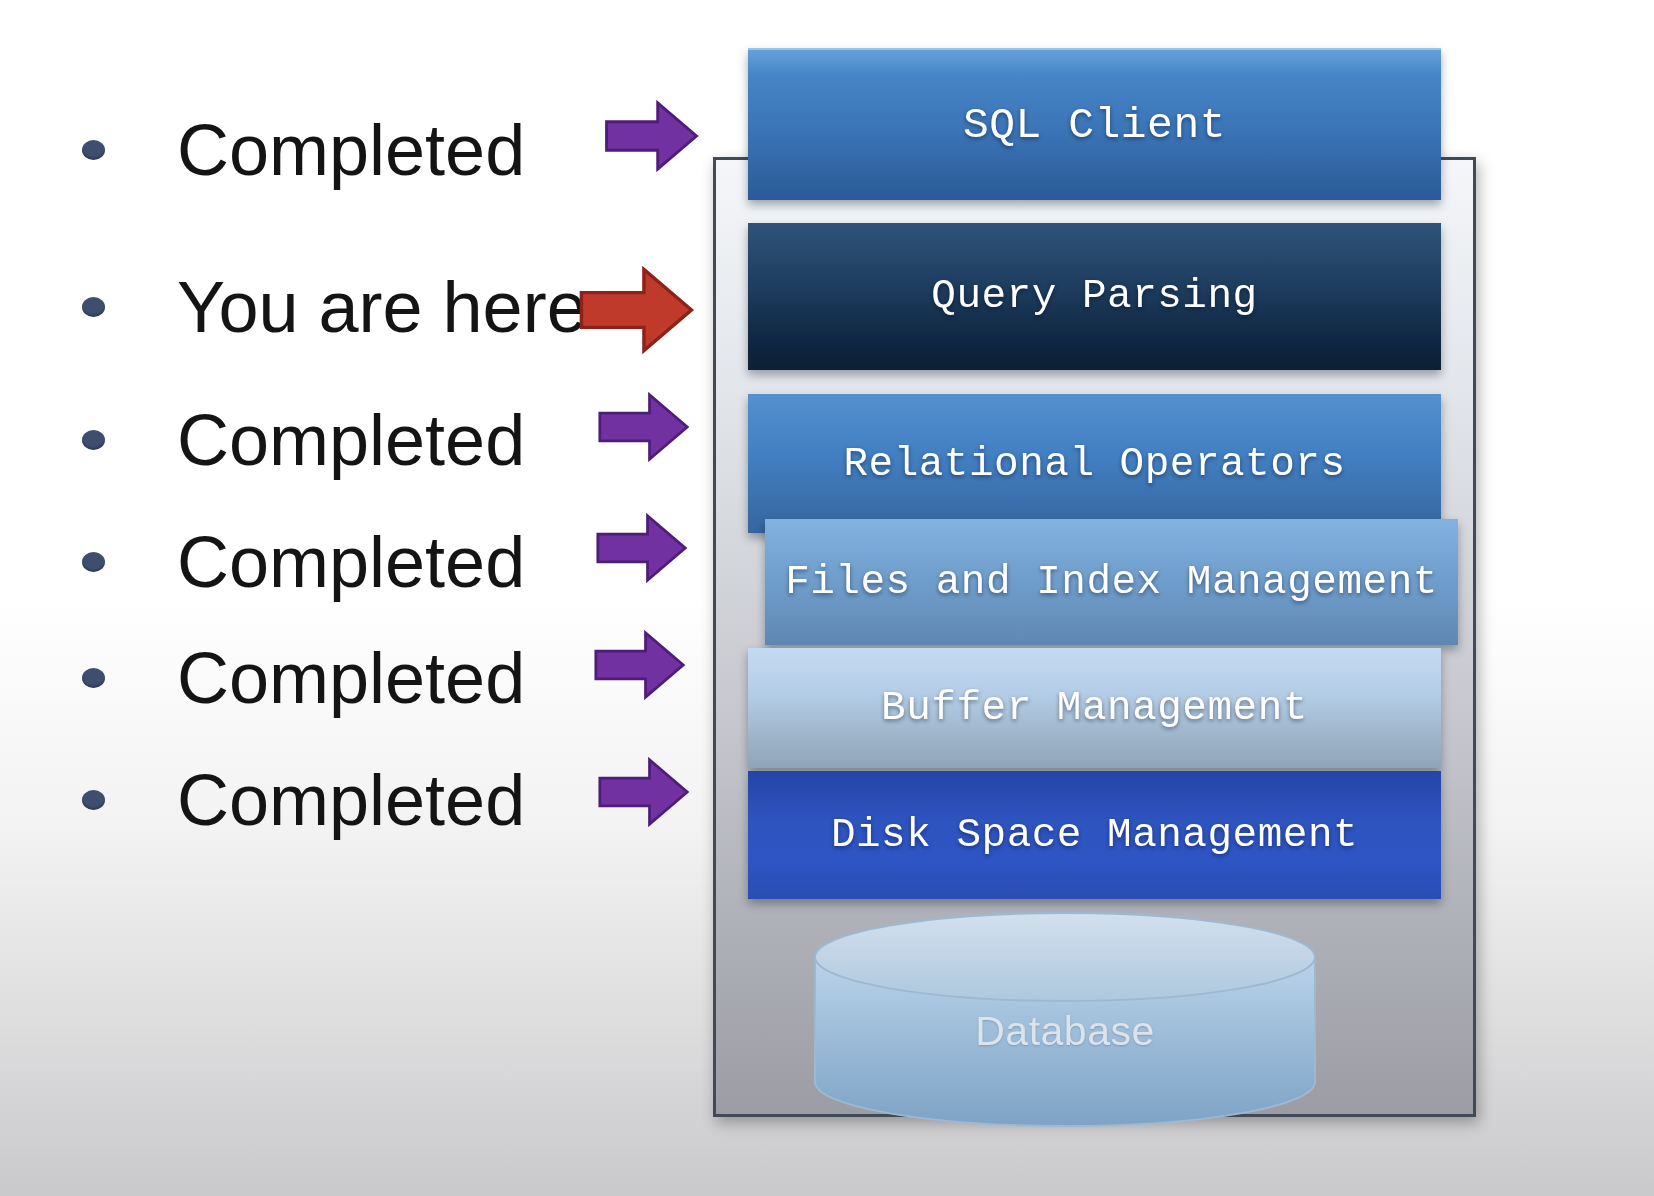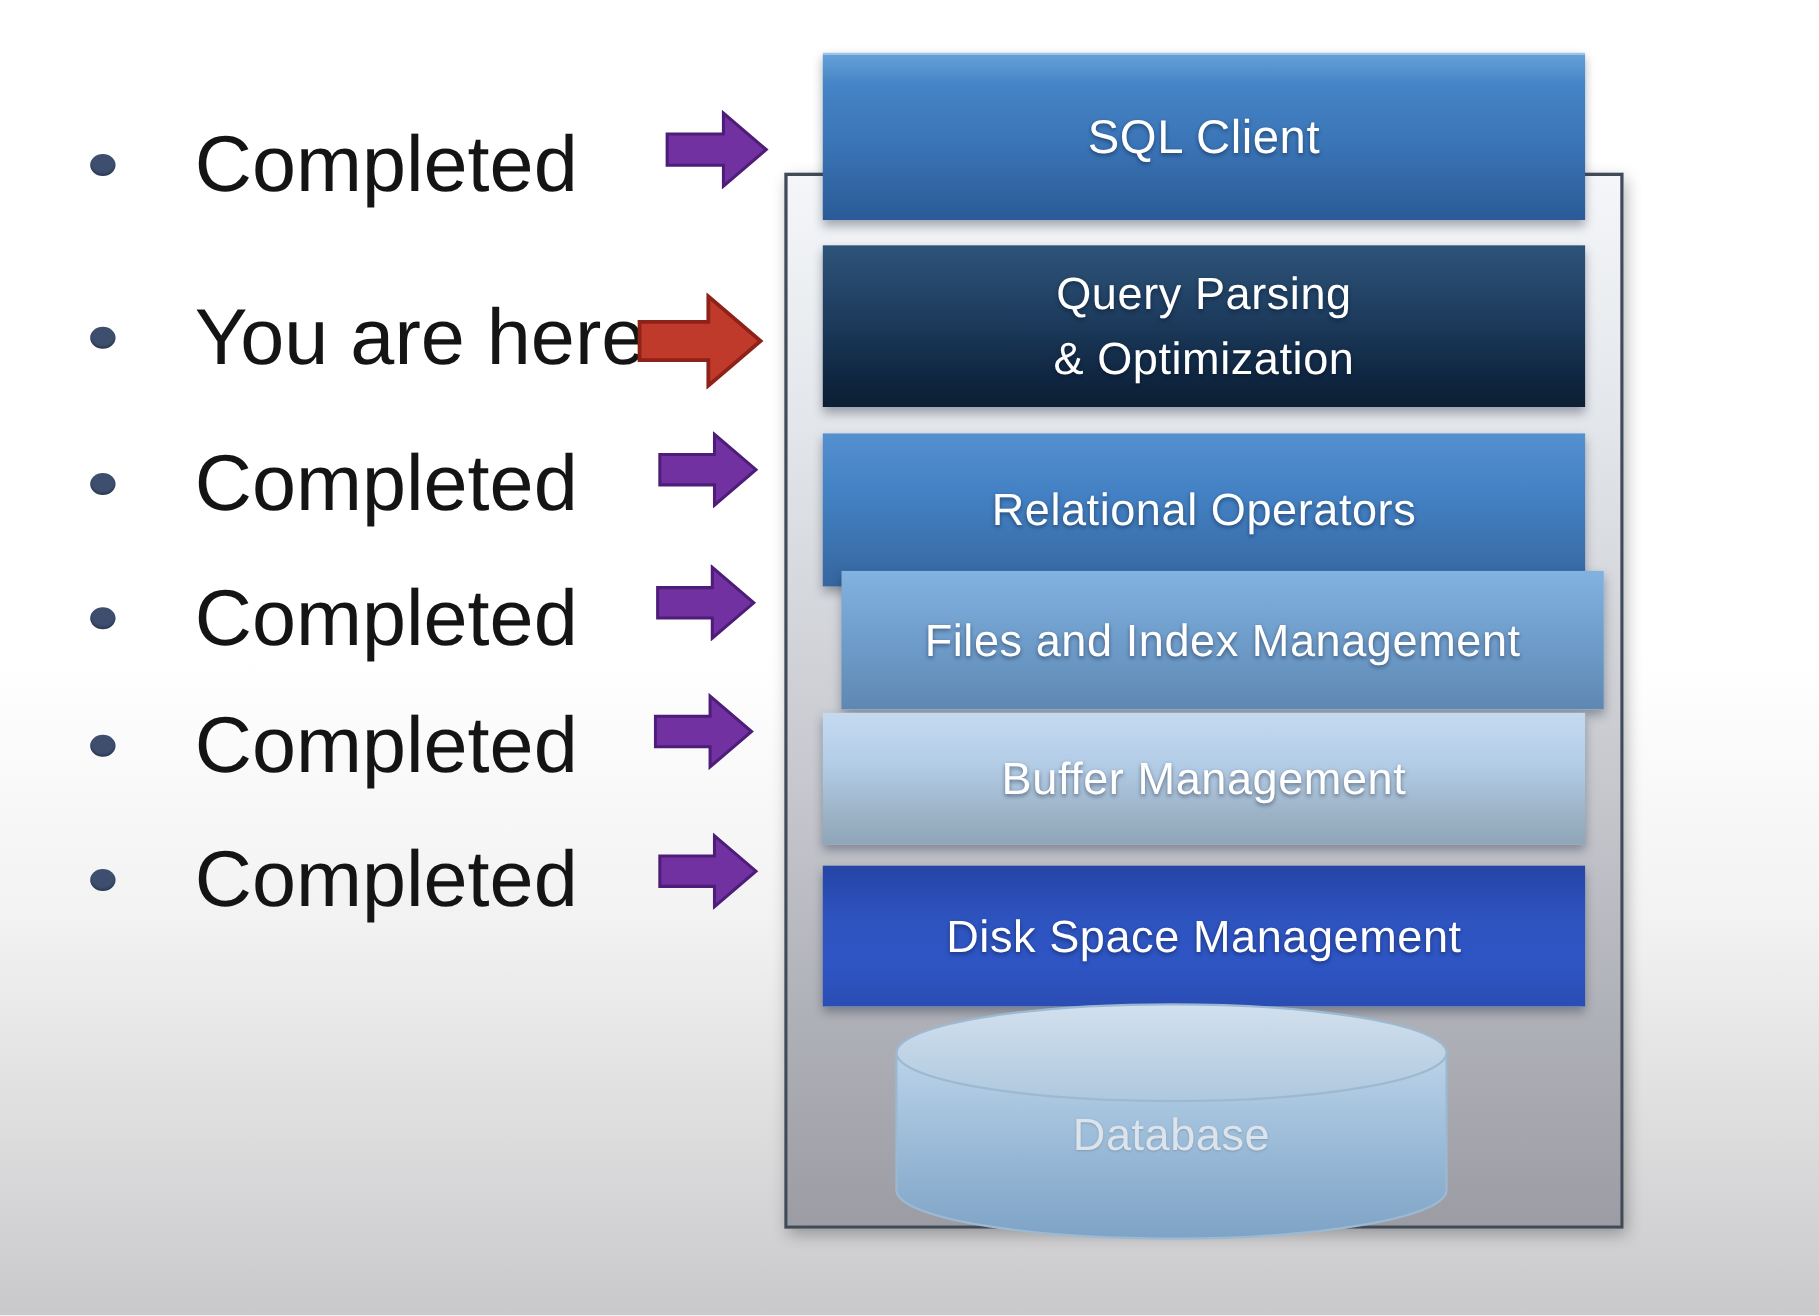--- a/index.html
+++ b/index.html
@@ -30,20 +30,21 @@
     width: 693px;
     display: flex;
     flex-direction: column;
     align-items: center;
     justify-content: center;
     color: #ffffff;
     font-size: 41px;
     letter-spacing: 0.5px;
     text-shadow: 0 2px 4px rgba(0,12,32,0.45);
     box-shadow: 0 5px 9px rgba(10,20,40,0.35);
+    font-family: Liberation Mono, monospace;
   }
   .layer-sql {
     top: 48px; height: 150px; z-index: 3; font-size: 43px;
     background: linear-gradient(180deg, #64a0d8 0%, #4584c6 18%, #3a74b6 55%, #2a5a97 100%);
     border-top: 2px solid #9cc3e8;
   }
   .layer-qp {
     top: 223px; height: 147px; line-height: 1.42;
     background: linear-gradient(180deg, #2e5479 0%, #1d3c5e 45%, #102742 80%, #0c1f33 100%);
   }
@@ -57,21 +58,20 @@
     background: linear-gradient(180deg, #82b2e0 0%, #6f9dcb 50%, #5e88b2 100%);
     margin-left: 17px;
   }
   .layer-buffer {
     top: 648px; height: 120px;
     background: linear-gradient(180deg, #c4daf1 0%, #b3cce6 40%, #9db4c8 75%, #90a5b8 100%);
   }
   .layer-disk {
     top: 771px; height: 128px;
     background: linear-gradient(180deg, #2545a6 0%, #2e54c0 40%, #2e55c4 70%, #2a4db4 100%);
-    margin-top: 16px;
   }
 
   
   .db-cylinder {
     position: absolute;
     left: 812px; top: 910px;
     width: 506px; height: 220px;
     z-index: 4;
   }
   .db-label {
@@ -118,21 +118,20 @@
 <div class="slide">
 
   <div class="sys-container"></div>
 
   <div class="layer layer-sql">
     <span>SQL Client</span>
   </div>
 
   <div class="layer layer-qp">
     <span>Query Parsing</span>
-    <span>&amp; Optimization</span>
   </div>
 
   <div class="layer layer-rel">
     <span>Relational Operators</span>
   </div>
 
   <div class="layer layer-files">
     <span>Files and Index Management</span>
   </div>
 

